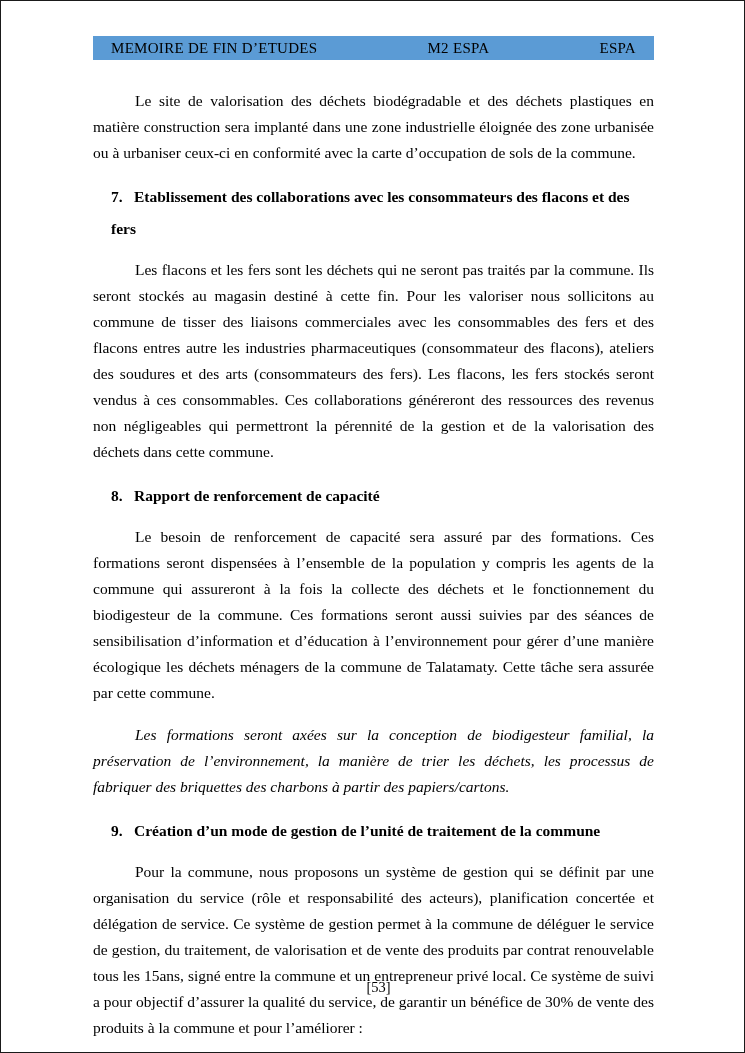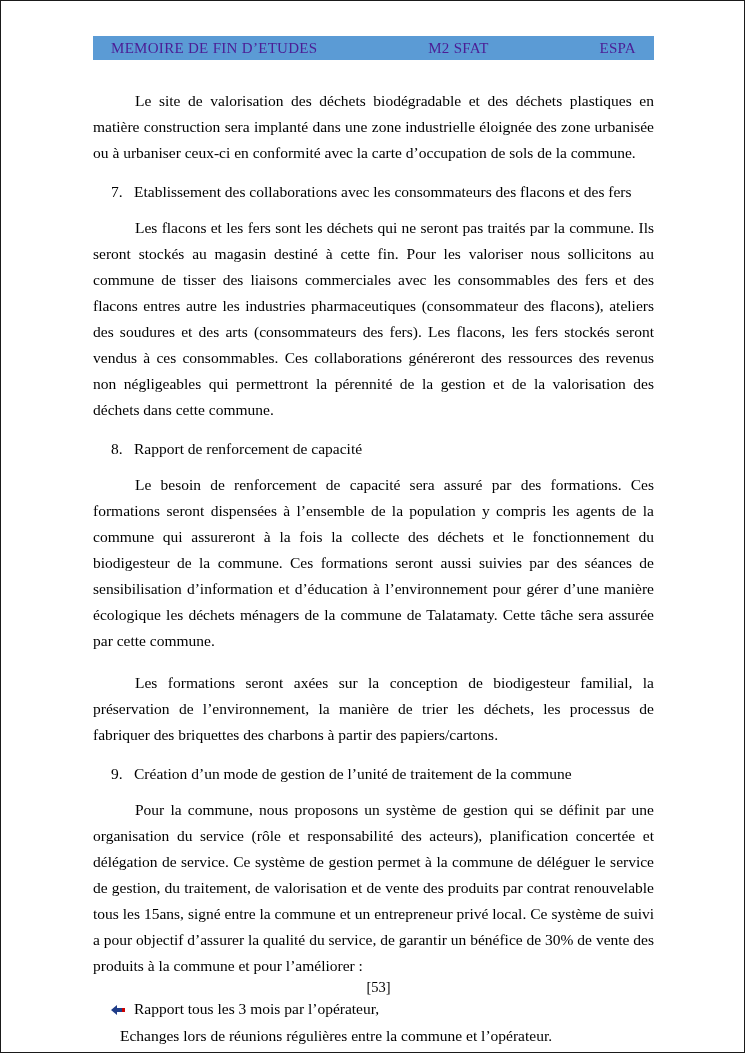--- a/index.html
+++ b/index.html
@@ -10,42 +10,42 @@
     background: #ffffff;
     border: 1px solid #1a1a1a;
     position: relative;
     font-family: "Liberation Serif", "DejaVu Serif", serif;
     color: #000000;
     overflow: hidden;
   }
   .inner { padding: 35px 90px 0 92px; }
   .header-bar {
     background: #5b9bd5;
-    color: #4c1d95;
+    color: #000000;
     height: 24px;
     display: flex;
     align-items: center;
     justify-content: space-between;
     padding: 0 18px;
     font-size: 15px;
     letter-spacing: 0.3px;
   }
   .header-bar span { white-space: nowrap; }
   .content { margin-top: 28px; }
   p.body {
     font-size: 15.5px;
     line-height: 26px;
     text-align: justify;
     margin: 12px 0 9px 0;
     text-indent: 42px;
   }
   .heading {
-    font-weight: normal;
+    font-weight: bold;
     font-size: 15.5px;
-    line-height: 22px;
+    line-height: 32px;
     margin: 15px 0 9px 18px;
   }
   .heading .num { display: inline-block; width: 23px; }
   ul.bullets { list-style: none; margin: 16px 0 0 0; padding: 0 0 0 18px; }
   ul.bullets li {
     font-size: 15.5px;
     line-height: 27px;
     display: flex;
     align-items: baseline;
     gap: 9px;
@@ -61,38 +61,38 @@
   }
 </style>
 </head>
 <body>
 
 <div class="page">
   <div class="inner">
 
     <div class="header-bar">
       <span>MEMOIRE DE FIN D’ETUDES</span>
-      <span>M2 SFAT</span>
+      <span>M2 ESPA</span>
       <span>ESPA</span>
     </div>
 
     <div class="content">
 
       <p class="body">Le site de valorisation des déchets biodégradable et des déchets plastiques en matière construction sera implanté dans une zone industrielle éloignée des zone urbanisée ou à urbaniser ceux-ci en conformité avec la carte d’occupation de sols de la commune.</p>
 
       <div class="heading">
         <span class="num">7.</span><span>Etablissement des collaborations avec les consommateurs des flacons et des fers</span>
       </div>
       <p class="body">Les flacons et les fers sont les déchets qui ne seront pas traités par la commune. Ils seront stockés au magasin destiné à cette fin. Pour les valoriser nous sollicitons au commune de tisser des liaisons commerciales avec les consommables des fers et des flacons entres autre les industries pharmaceutiques (consommateur des flacons), ateliers des soudures et des arts (consommateurs des fers). Les flacons, les fers stockés seront vendus à ces consommables. Ces collaborations généreront des ressources des revenus non négligeables qui permettront la pérennité de la gestion et de la valorisation des déchets dans cette commune.</p>
 
       <div class="heading">
         <span class="num">8.</span><span>Rapport de renforcement de capacité</span>
       </div>
       <p class="body">Le besoin de renforcement de capacité sera assuré par des formations. Ces formations seront dispensées à l’ensemble de la population y compris les agents de la commune qui assureront à la fois la collecte des déchets et le fonctionnement du biodigesteur de la commune. Ces formations seront aussi suivies par des séances de sensibilisation d’information et d’éducation à l’environnement pour gérer d’une manière écologique les déchets ménagers de la commune de Talatamaty. Cette tâche sera assurée par cette commune.</p>
-      <p class="body" style="margin-top:16px;">Les formations seront axées sur la conception de biodigesteur familial, la préservation de l’environnement, la manière de trier les déchets, les processus de fabriquer des briquettes des charbons à partir des papiers/cartons.</p>
+      <p class="body" style="margin-top:16px;font-style:italic;">Les formations seront axées sur la conception de biodigesteur familial, la préservation de l’environnement, la manière de trier les déchets, les processus de fabriquer des briquettes des charbons à partir des papiers/cartons.</p>
 
       <div class="heading">
         <span class="num">9.</span><span>Création d’un mode de gestion de l’unité de traitement de la commune</span>
       </div>
       <p class="body">Pour la commune, nous proposons un système de gestion qui se définit par une organisation du service (rôle et responsabilité des acteurs), planification concertée et délégation de service. Ce système de gestion permet à la commune de déléguer le service de gestion, du traitement, de valorisation et de vente des produits par contrat renouvelable tous les 15ans, signé entre la commune et un entrepreneur privé local. Ce système de suivi a pour objectif d’assurer la qualité du service, de garantir un bénéfice de 30% de vente des produits à la commune et pour l’améliorer :</p>
 
       <ul class="bullets">
         <li>
           <span class="bullet-icon">
             <svg width="14" height="10" viewBox="0 0 14 10">

